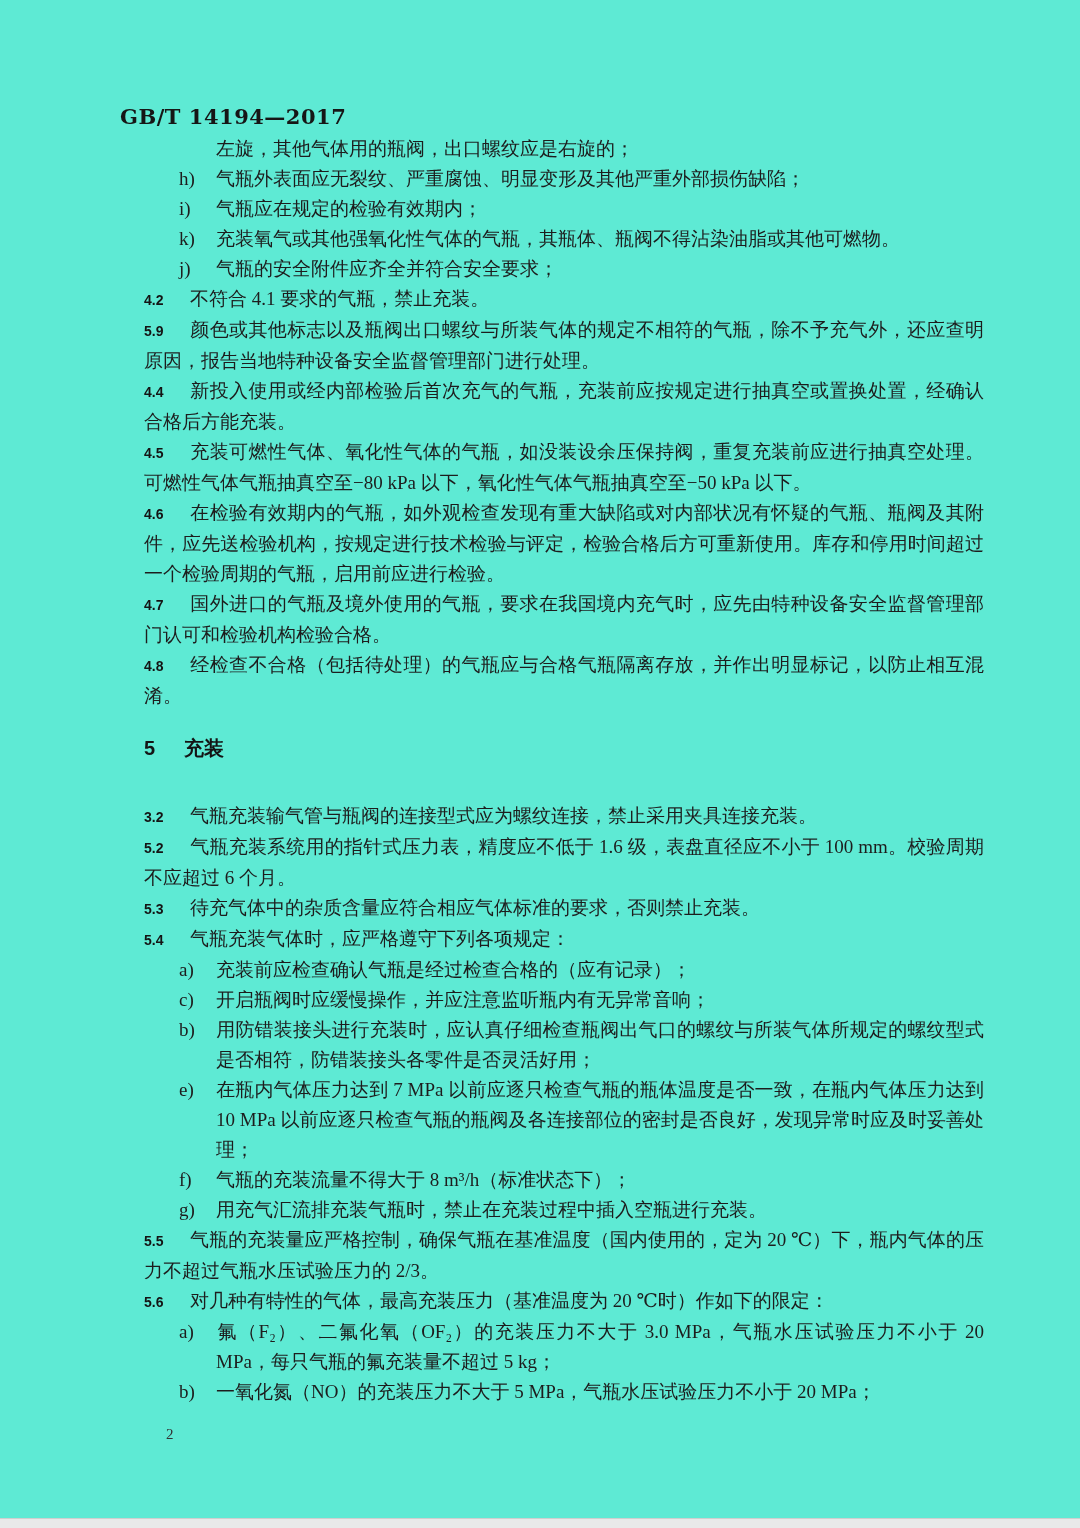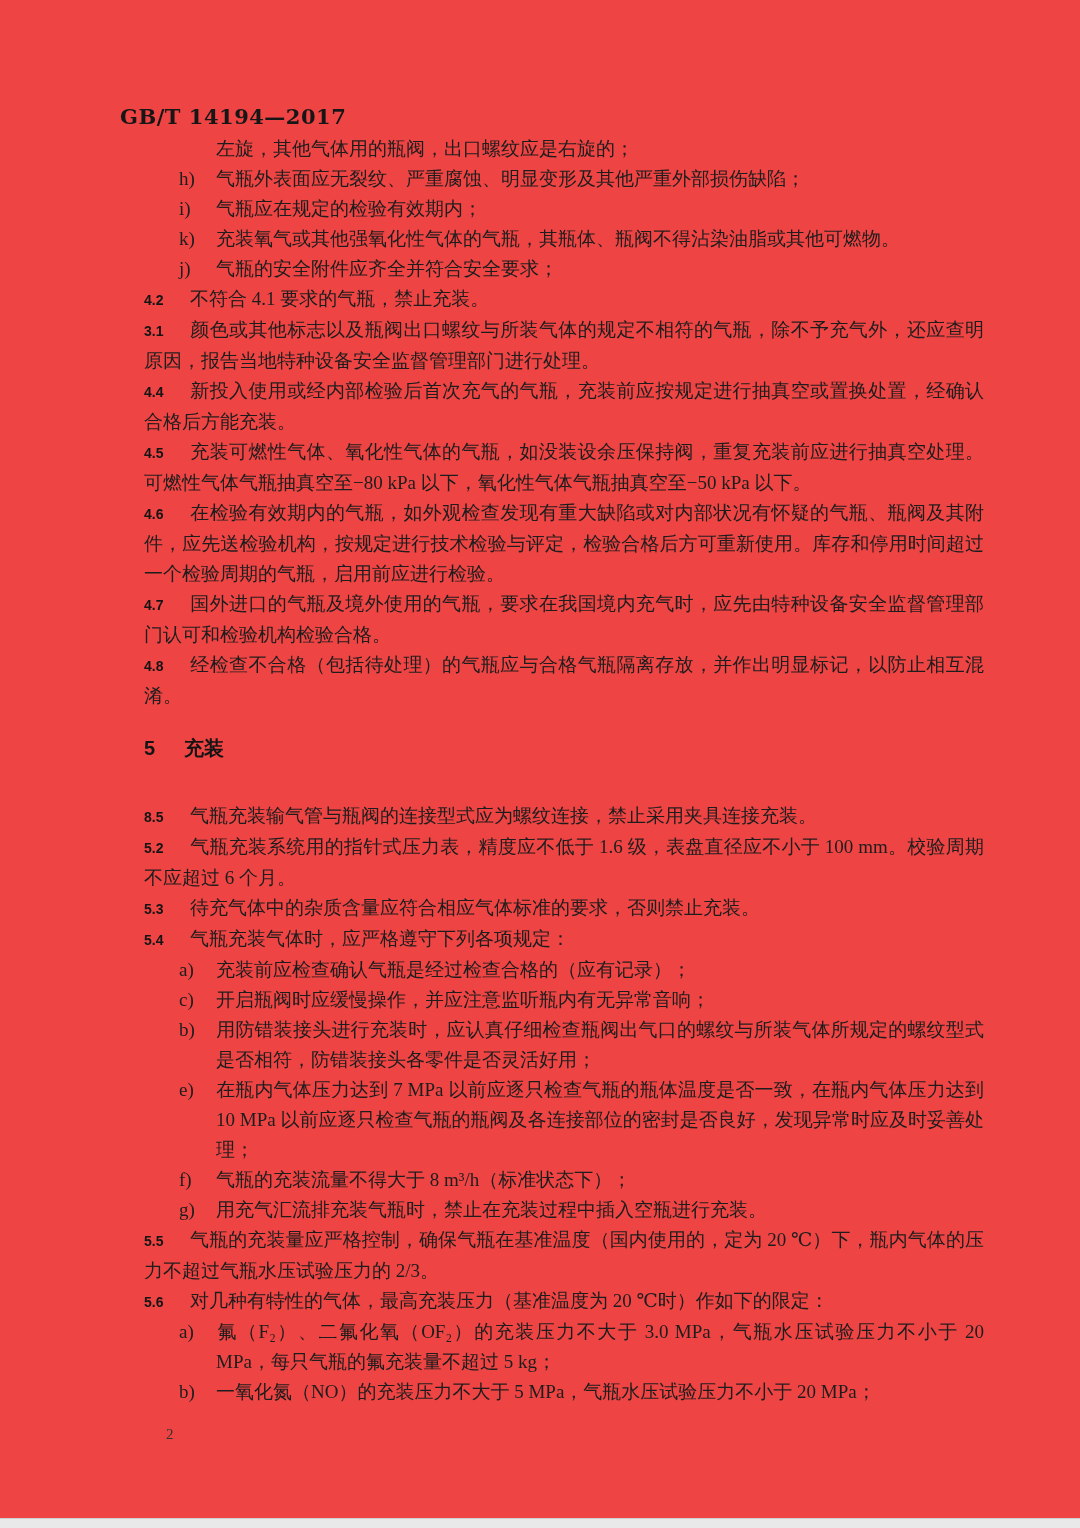--- a/index.html
+++ b/index.html
@@ -4,21 +4,21 @@
 <style>
   html, body { margin: 0; padding: 0; }
   body {
     width: 1080px; height: 1528px;
     background: #ffffff;
     position: relative;
     font-family: "Liberation Serif", "DejaVu Serif", serif;
     color: #1d1d1d;
     overflow: hidden;
   }
-  .page { position: absolute; inset: 0; background: #ef4444; padding-left: 12px; }
+  .page { position: absolute; inset: 0; background: #5eead4; padding-left: 12px; }
 
   .std-header {
     position: absolute; left: 120px; top: 104px;
     font-family: "DejaVu Serif", "Liberation Serif", serif;
     font-weight: bold; font-size: 21px; letter-spacing: 0.5px;
     color: #161616;
   }
 
   .content {
     position: absolute; left: 120px; top: 134px; width: 840px;
@@ -72,30 +72,30 @@
   <div class="content">
 
     <p class="cont">左旋，其他气体用的瓶阀，出口螺纹应是右旋的；</p>
 
     <p class="sub"><span class="lbl">h)</span><span>气瓶外表面应无裂纹、严重腐蚀、明显变形及其他严重外部损伤缺陷；</span></p>
     <p class="sub"><span class="lbl">i)</span><span>气瓶应在规定的检验有效期内；</span></p>
     <p class="sub"><span class="lbl">k)</span><span>充装氧气或其他强氧化性气体的气瓶，其瓶体、瓶阀不得沾染油脂或其他可燃物。</span></p>
     <p class="sub"><span class="lbl">j)</span><span>气瓶的安全附件应齐全并符合安全要求；</span></p>
 
     <p class="clause"><span class="num">4.2</span><span>不符合 4.1 要求的气瓶，禁止充装。</span></p>
-    <p class="clause"><span class="num">3.1</span><span>颜色或其他标志以及瓶阀出口螺纹与所装气体的规定不相符的气瓶，除不予充气外，还应查明原因，报告当地特种设备安全监督管理部门进行处理。</span></p>
+    <p class="clause"><span class="num">5.9</span><span>颜色或其他标志以及瓶阀出口螺纹与所装气体的规定不相符的气瓶，除不予充气外，还应查明原因，报告当地特种设备安全监督管理部门进行处理。</span></p>
     <p class="clause"><span class="num">4.4</span><span>新投入使用或经内部检验后首次充气的气瓶，充装前应按规定进行抽真空或置换处置，经确认合格后方能充装。</span></p>
     <p class="clause"><span class="num">4.5</span><span>充装可燃性气体、氧化性气体的气瓶，如没装设余压保持阀，重复充装前应进行抽真空处理。可燃性气体气瓶抽真空至−80 kPa 以下，氧化性气体气瓶抽真空至−50 kPa 以下。</span></p>
     <p class="clause"><span class="num">4.6</span><span>在检验有效期内的气瓶，如外观检查发现有重大缺陷或对内部状况有怀疑的气瓶、瓶阀及其附件，应先送检验机构，按规定进行技术检验与评定，检验合格后方可重新使用。库存和停用时间超过一个检验周期的气瓶，启用前应进行检验。</span></p>
     <p class="clause"><span class="num">4.7</span><span>国外进口的气瓶及境外使用的气瓶，要求在我国境内充气时，应先由特种设备安全监督管理部门认可和检验机构检验合格。</span></p>
     <p class="clause"><span class="num">4.8</span><span>经检查不合格（包括待处理）的气瓶应与合格气瓶隔离存放，并作出明显标记，以防止相互混淆。</span></p>
 
     <p class="heading"><span class="num">5</span><span>充装</span></p>
 
-    <p class="clause"><span class="num">8.5</span><span>气瓶充装输气管与瓶阀的连接型式应为螺纹连接，禁止采用夹具连接充装。</span></p>
+    <p class="clause"><span class="num">3.2</span><span>气瓶充装输气管与瓶阀的连接型式应为螺纹连接，禁止采用夹具连接充装。</span></p>
     <p class="clause"><span class="num">5.2</span><span>气瓶充装系统用的指针式压力表，精度应不低于 1.6 级，表盘直径应不小于 100 mm。校验周期不应超过 6 个月。</span></p>
     <p class="clause"><span class="num">5.3</span><span>待充气体中的杂质含量应符合相应气体标准的要求，否则禁止充装。</span></p>
     <p class="clause"><span class="num">5.4</span><span>气瓶充装气体时，应严格遵守下列各项规定：</span></p>
 
     <p class="sub"><span class="lbl">a)</span><span>充装前应检查确认气瓶是经过检查合格的（应有记录）；</span></p>
     <p class="sub"><span class="lbl">c)</span><span>开启瓶阀时应缓慢操作，并应注意监听瓶内有无异常音响；</span></p>
     <p class="sub"><span class="lbl">b)</span><span>用防错装接头进行充装时，应认真仔细检查瓶阀出气口的螺纹与所装气体所规定的螺纹型式是否相符，防错装接头各零件是否灵活好用；</span></p>
     <p class="sub"><span class="lbl">e)</span><span>在瓶内气体压力达到 7 MPa 以前应逐只检查气瓶的瓶体温度是否一致，在瓶内气体压力达到 10 MPa 以前应逐只检查气瓶的瓶阀及各连接部位的密封是否良好，发现异常时应及时妥善处理；</span></p>
     <p class="sub"><span class="lbl">f)</span><span>气瓶的充装流量不得大于 8 m³/h（标准状态下）；</span></p>
     <p class="sub"><span class="lbl">g)</span><span>用充气汇流排充装气瓶时，禁止在充装过程中插入空瓶进行充装。</span></p>

